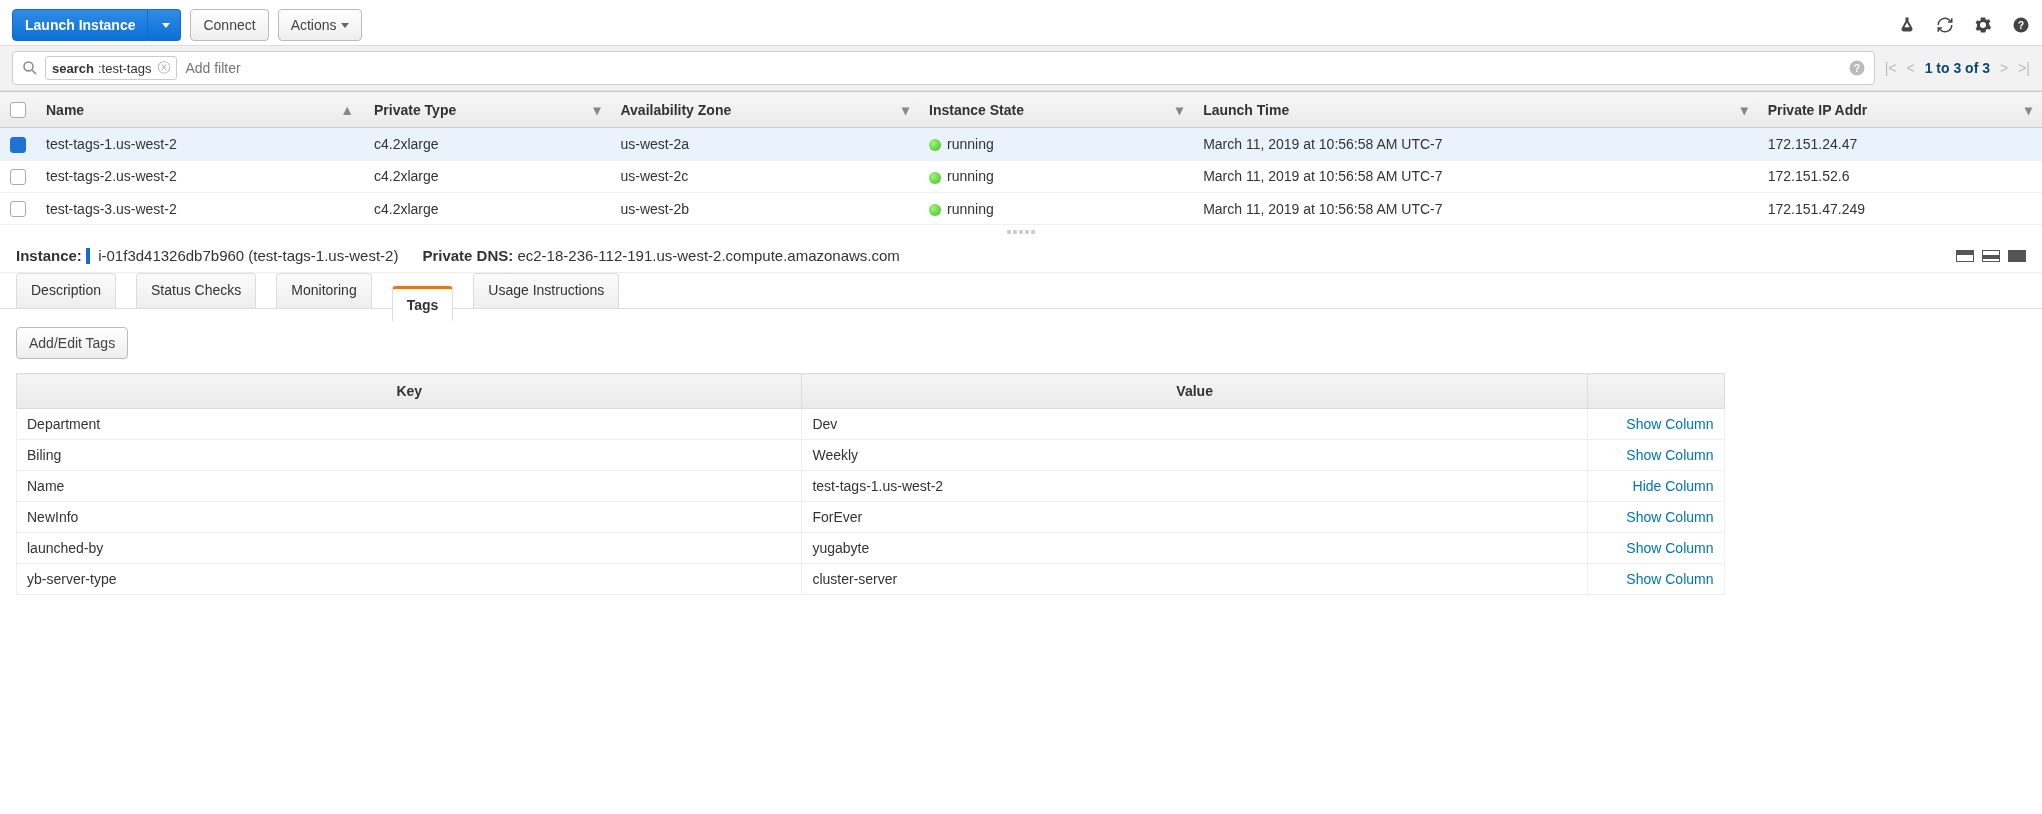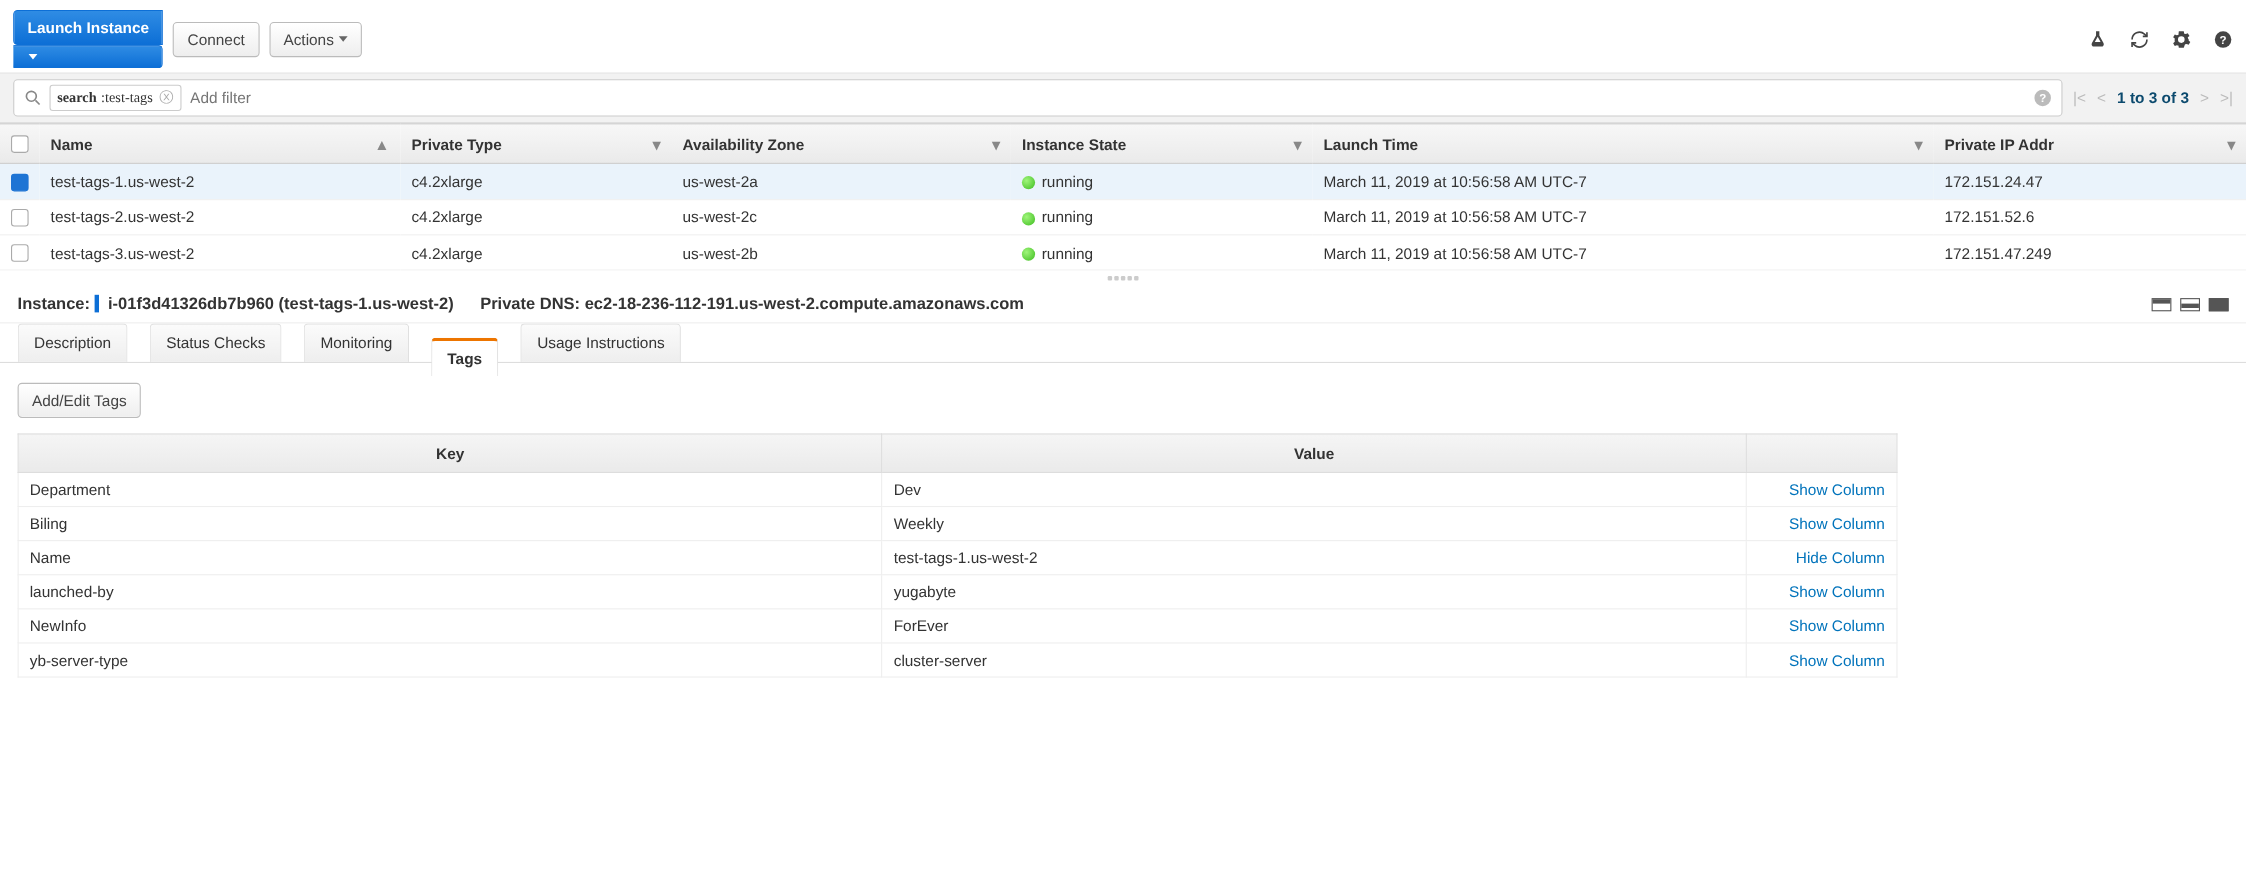--- a/index.html
+++ b/index.html
@@ -1,34 +1,34 @@
 <!DOCTYPE html>
 <html><head>
 <meta charset="utf-8">
 <style>
   * { box-sizing: border-box; margin: 0; padding: 0; }
   body { font-family: "Helvetica Neue", Arial, sans-serif; font-size: 14px; color: #333; background: #fff; }
   
   
   .toolbar { display:flex; align-items:center; padding:9px 12px 4px; border-bottom:1px solid #ddd; gap:9px; }
   .btn { display:inline-flex; align-items:center; padding:7px 12px; border:1px solid #bbb; border-radius:4px; background:linear-gradient(#fff,#eee); color:#444; font-size:14px; cursor:pointer; }
-  .btn-group { display:flex;flex-direction:column; }
+  .btn-group { display:flex; }
   .btn-group .btn:first-child { border-top-right-radius:0; border-bottom-right-radius:0; }
   .btn-group .btn:last-child  { border-top-left-radius:0; border-bottom-left-radius:0; border-left:0; }
   .btn-primary { background:linear-gradient(#2f8ce4,#0d6fd6); color:#fff; border-color:#0d6fd6; font-weight:bold; }
   .btn-primary.caret { padding:7px 10px; }
   .caret-glyph { width:0; height:0; border-left:4px solid transparent; border-right:4px solid transparent; border-top:5px solid currentColor; margin-left:4px; }
   .toolbar-right { margin-left:auto; display:flex; gap:20px; align-items:center; }
   .toolbar-right .ticon { color:#444; }
   .ticon svg { width:18px; height:18px; display:block; }
 
   
   .filter-row { display:flex; align-items:center; padding:5px 12px 5px; border-bottom:1px solid #ddd; background:#f2f2f2; gap:10px; }
   .filter-box { display:flex; align-items:center; flex:1; border:1px solid #ccc; border-radius:4px; background:#fff; padding:4px 8px; min-height:32px; }
-  .filter-chip { display:flex; align-items:center; border:1px solid #ccc; border-radius:3px; padding:2px 6px; font-size:13px; margin-right:8px;font-family:Liberation Serif, serif; }
+  .filter-chip { display:flex; align-items:center; border:1px solid #ccc; border-radius:3px; padding:2px 6px; font-size:13px; margin-right:8px; }
   .filter-chip .k { font-weight:bold; margin-right:4px; }
   .filter-chip .x { margin-left:6px; color:#aaa; cursor:pointer; }
   .filter-input { border:none; outline:none; flex:1; font-size:14px; color:#888; }
   .help-circle { color:#bbb; margin-left:auto; }
   .pager { display:flex; align-items:center; gap:10px; color:#666; }
   .pager .nav { color:#bbb; cursor:not-allowed; font-size:14px; }
   .pager .range { color:#0c4a6e; font-weight:bold; }
 
   
   .itable { width:100%; border-collapse:collapse; }
@@ -45,21 +45,21 @@
 
   
   .splitter { height:14px; background:#fff; display:flex; justify-content:center; align-items:center; }
   .grip { width:28px; height:5px; display:flex; justify-content:space-between; }
   .grip span { width:4px; height:4px; background:#ccc; border-radius:1px; }
 
   
   .details-bar { display:flex; align-items:center; padding:8px 16px; font-size:15px; border-bottom:1px solid #eee; }
   .details-bar .seg { margin-right:24px; }
   .details-bar .lbl { font-weight:bold; }
-  .details-bar .val { font-weight:bold; }
+  .details-bar .val { font-weight:normal; }
   .blue-mark { display:inline-block; width:4px; height:16px; background:#0d6fd6; margin-right:4px; vertical-align:-3px; }
   .panel-icons { margin-left:auto; display:flex; gap:8px; }
   .panel-icons span { width:18px; height:12px; border:1px solid #555; display:inline-block; }
   .panel-icons span.top::after { content:""; display:block; height:4px; background:#555; }
   .panel-icons span.mid { position:relative; }
   .panel-icons span.mid::after { content:""; position:absolute; top:4px; left:0; right:0; height:4px; background:#555; }
   .panel-icons span.full { background:#555; }
 
   
   .tabs { display:flex; gap:20px; padding:0 16px; border-bottom:1px solid #ddd; }
@@ -282,29 +282,29 @@
           <td>Biling</td>
           <td>Weekly</td>
           <td class="link"><a href="#">Show Column</a></td>
         </tr>
         <tr>
           <td>Name</td>
           <td>test-tags-1.us-west-2</td>
           <td class="link"><a href="#">Hide Column</a></td>
         </tr>
         <tr>
+          <td>NewInfo</td>
+          <td>ForEver</td>
+          <td class="link"><a href="#">Show Column</a></td>
+        </tr>
+        <tr>
           <td>launched-by</td>
           <td>yugabyte</td>
           <td class="link"><a href="#">Show Column</a></td>
         </tr>
         <tr>
-          <td>NewInfo</td>
-          <td>ForEver</td>
-          <td class="link"><a href="#">Show Column</a></td>
-        </tr>
-        <tr>
           <td>yb-server-type</td>
           <td>cluster-server</td>
           <td class="link"><a href="#">Show Column</a></td>
         </tr>
       </tbody>
   </table>
 </div>
 
 </body></html>

